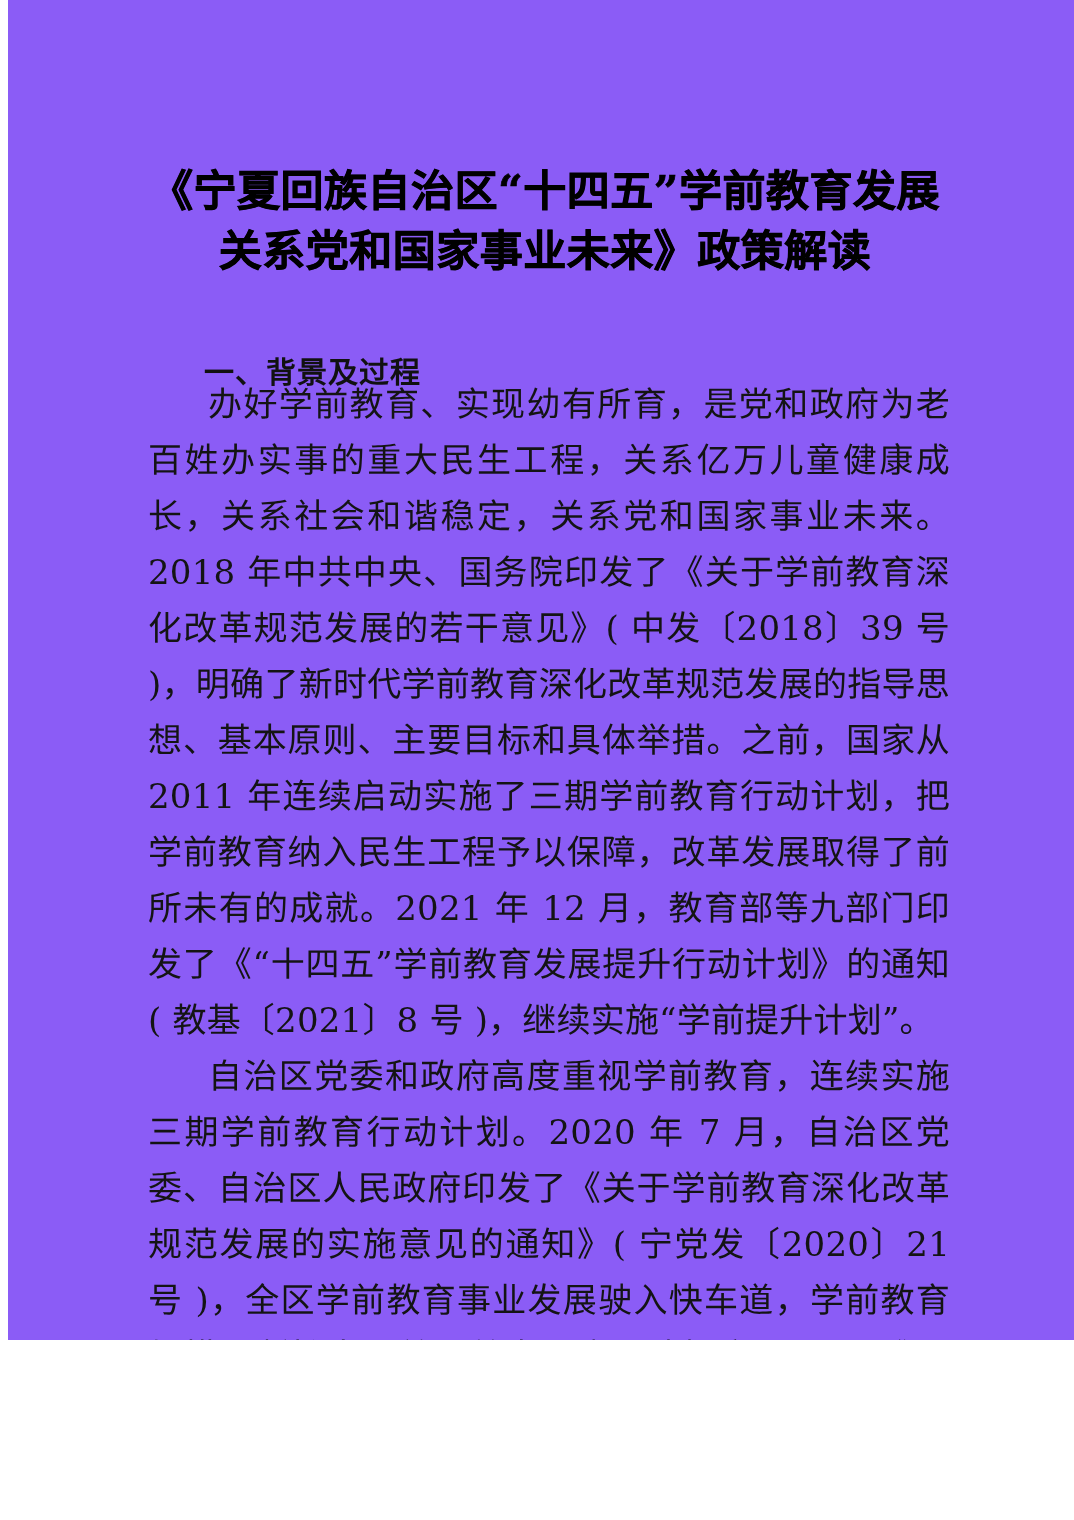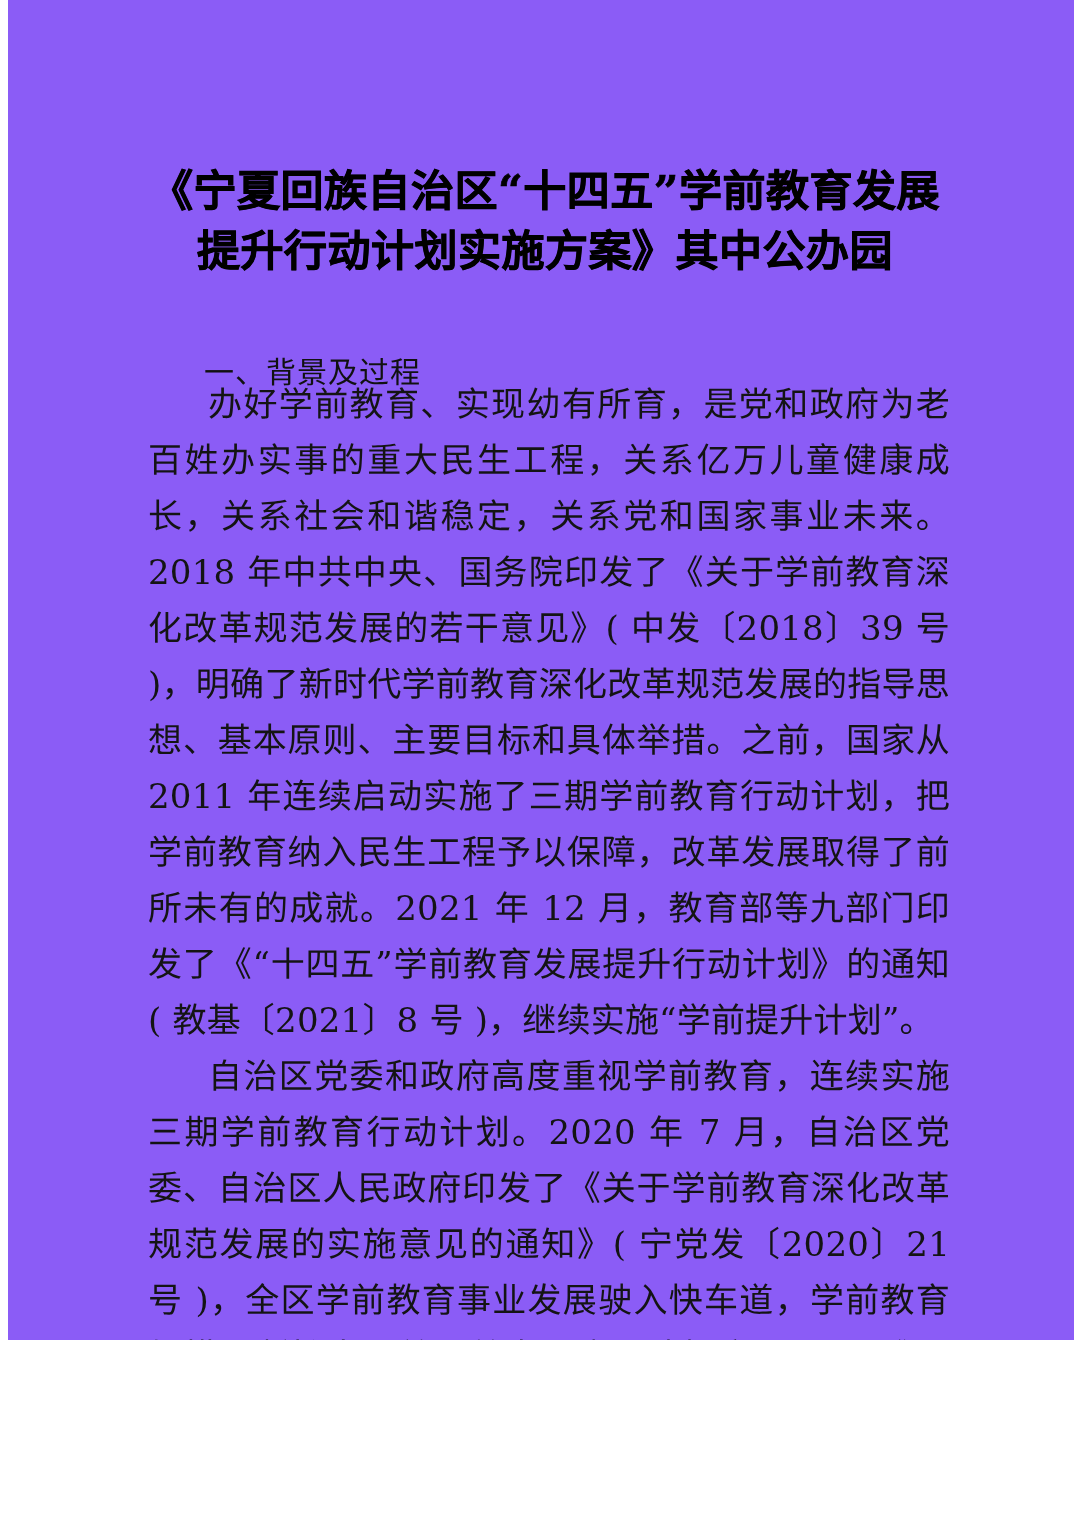--- a/index.html
+++ b/index.html
@@ -37,21 +37,21 @@
   }
   .doc-title .tline { display: block; white-space: nowrap; }
 
   
   .section-heading {
     position: absolute;
     left: 140px;
     top: 327px;
     width: 800px;
     font-family: "Liberation Sans", "DejaVu Sans", sans-serif;
-    font-weight: 400;
+    font-weight: 700;
     font-size: 30px;
     line-height: 42px;
     color: #111111;
     text-indent: 56px;
     letter-spacing: 1px;
   }
 
   
   .body-block {
     position: absolute;
@@ -80,21 +80,21 @@
     text-align: center;
   }
 </style>
 </head>
 <body>
 
 <div class="page">
 
   <h1 class="doc-title">
     <span class="tline">《宁夏回族自治区“十四五”学前教育发展</span>
-    <span class="tline">提升行动计划实施方案》其中公办园</span>
+    <span class="tline">关系党和国家事业未来》政策解读</span>
   </h1>
 
   <h2 class="section-heading">一、背景及过程</h2>
 
   <div class="body-block">
     <p class="para">办好学前教育、实现幼有所育，是党和政府为老百姓办实事的重大民生工程，关系亿万儿童健康成长，关系社会和谐稳定，关系党和国家事业未来。2018 年中共中央、国务院印发了《关于学前教育深化改革规范发展的若干意见》( 中发〔2018〕39 号 )，明确了新时代学前教育深化改革规范发展的指导思想、基本原则、主要目标和具体举措。之前，国家从 2011 年连续启动实施了三期学前教育行动计划，把学前教育纳入民生工程予以保障，改革发展取得了前所未有的成就。2021 年 12 月，教育部等九部门印发了《“十四五”学前教育发展提升行动计划》的通知 ( 教基〔2021〕8 号 )，继续实施“学前提升计划”。</p>
     <p class="para">自治区党委和政府高度重视学前教育，连续实施三期学前教育行动计划。2020 年 7 月，自治区党委、自治区人民政府印发了《关于学前教育深化改革规范发展的实施意见的通知》( 宁党发〔2020〕21 号 )，全区学前教育事业发展驶入快车道，学前教育规模不断扩大，普及普惠程度迅速提高，“入园难、入园贵”问题有效缓解。截至 2021 年底，全区幼儿园总数 1490 所，其中公办园 958 所，普惠性民办园 408 所。在园幼儿总数 261440 人，学前教育三年毛入园率达到 90.2%，公办率达到 57.35%，普惠率达到 89.99%，所有县市 ( 区 ) 普惠率达到 80%，有 19 个</p>
   </div>
 
   <div class="footer-pos">

